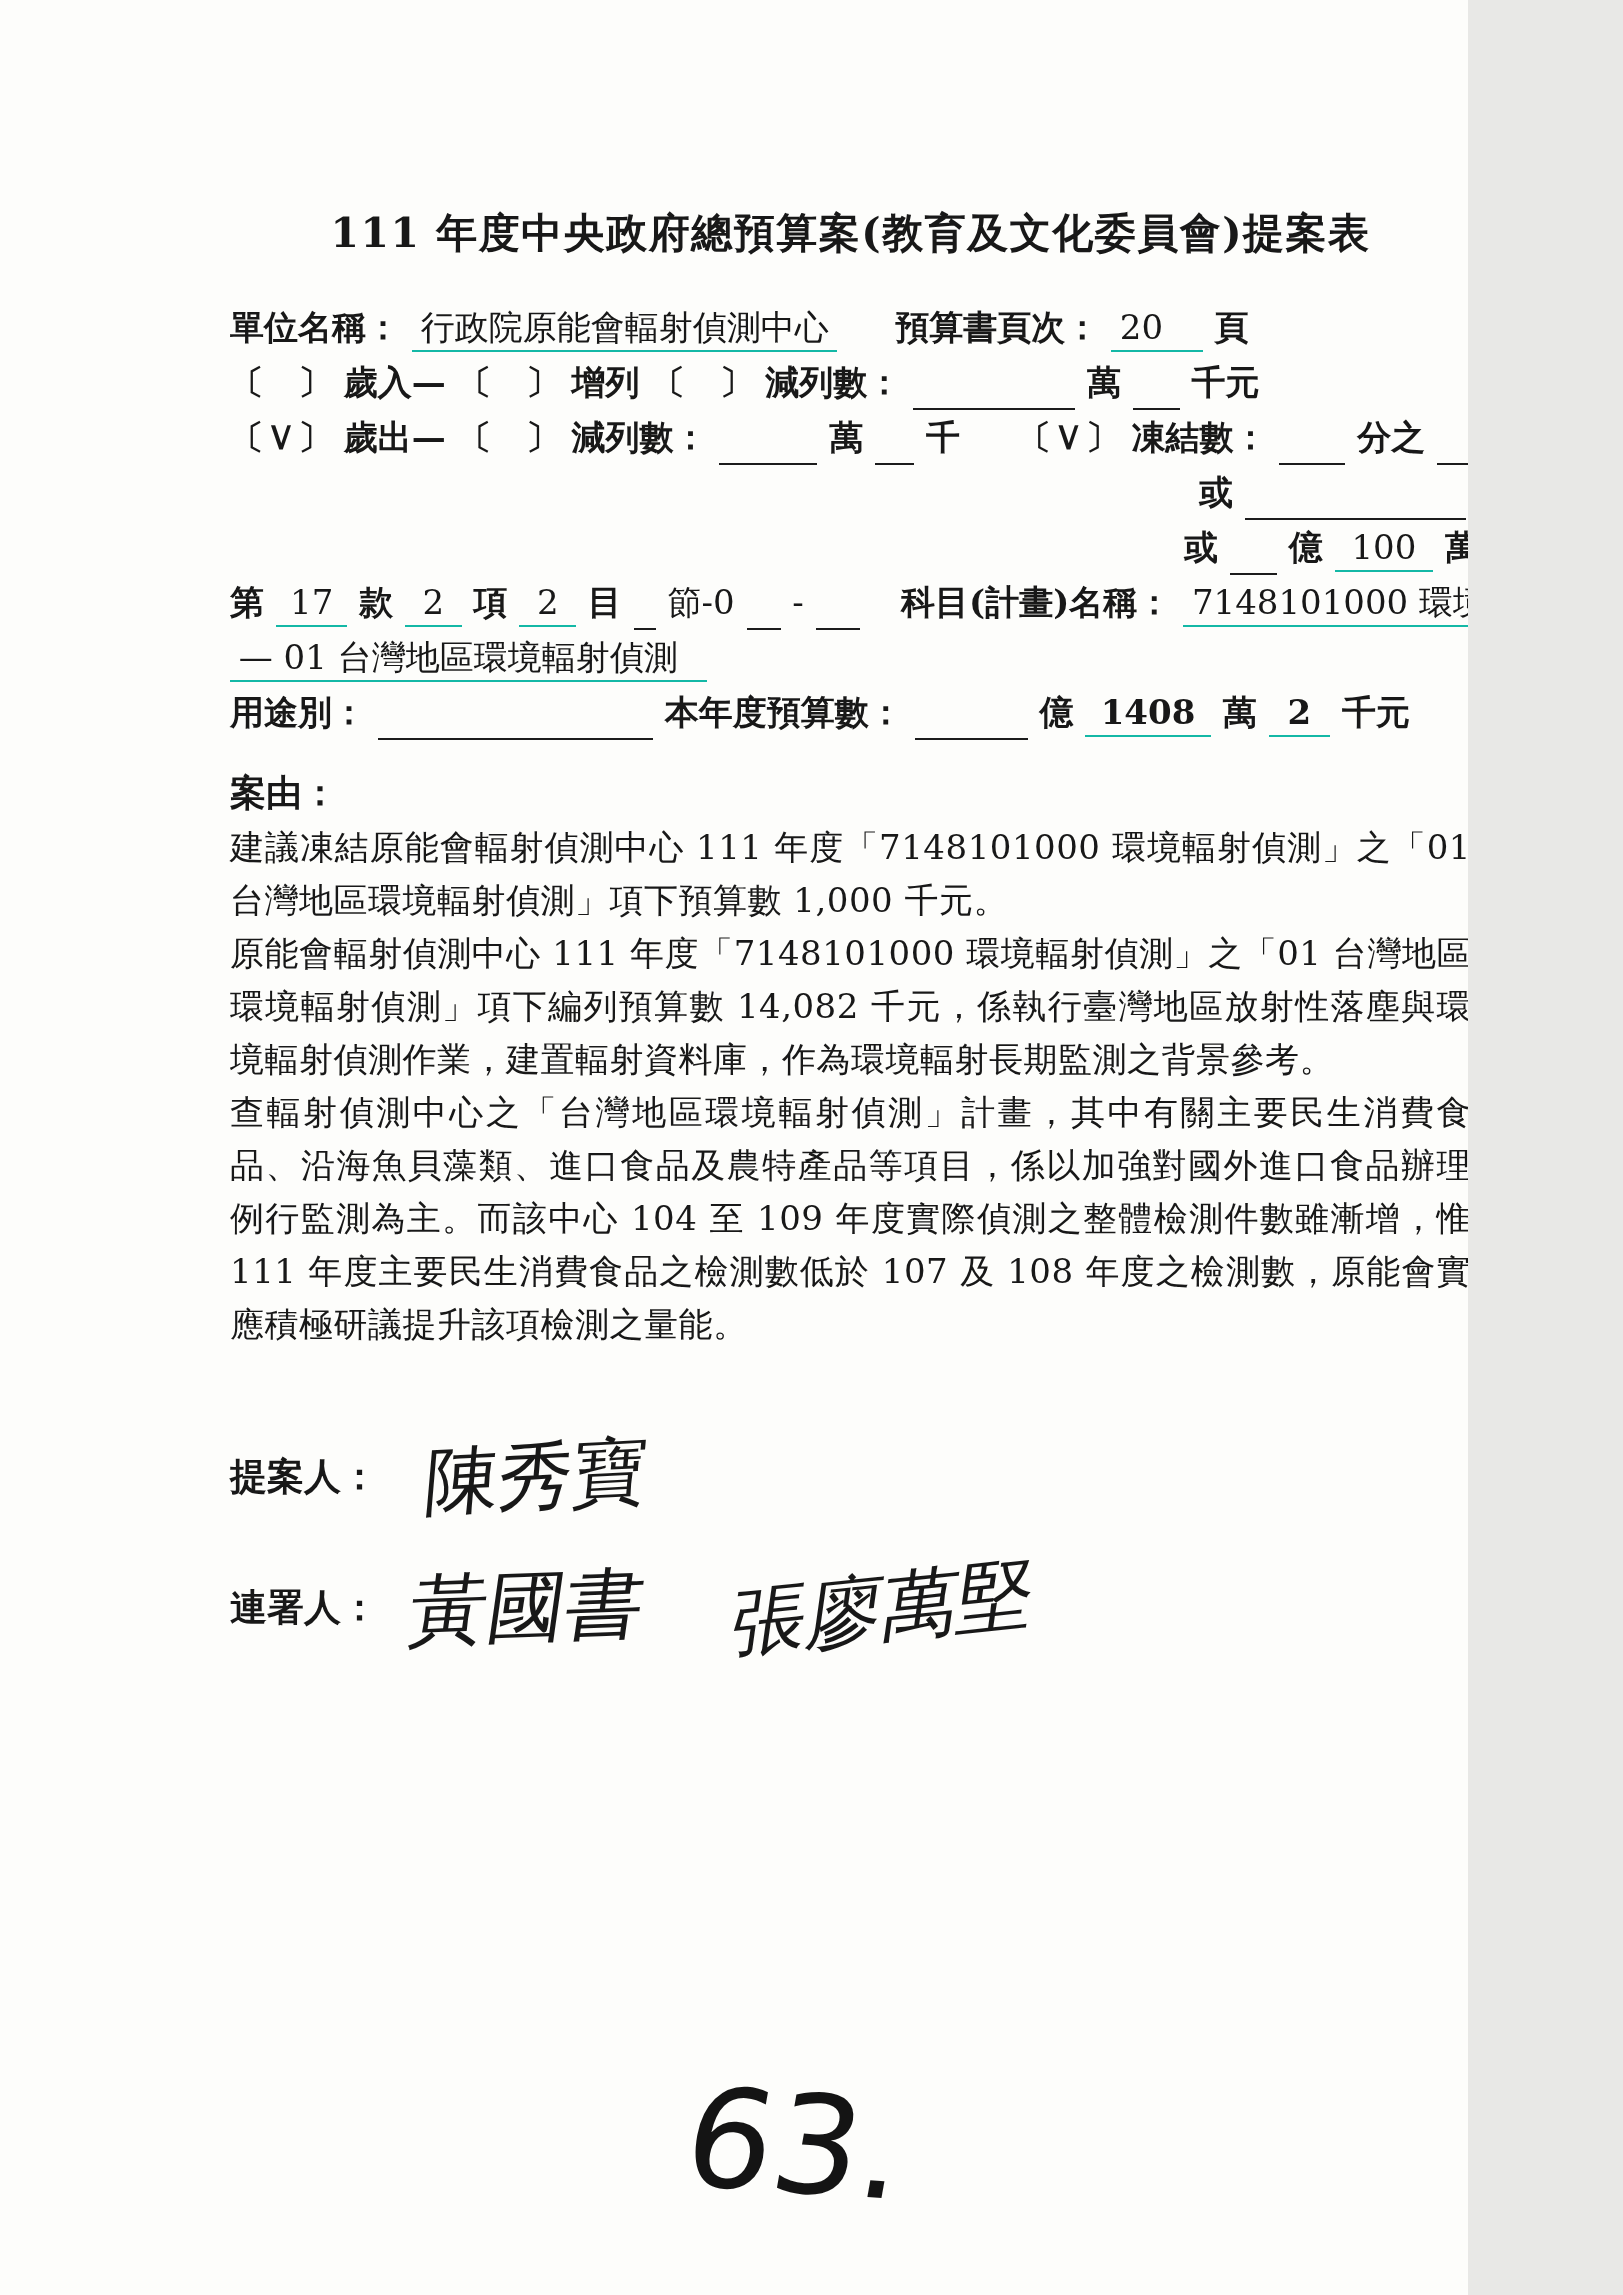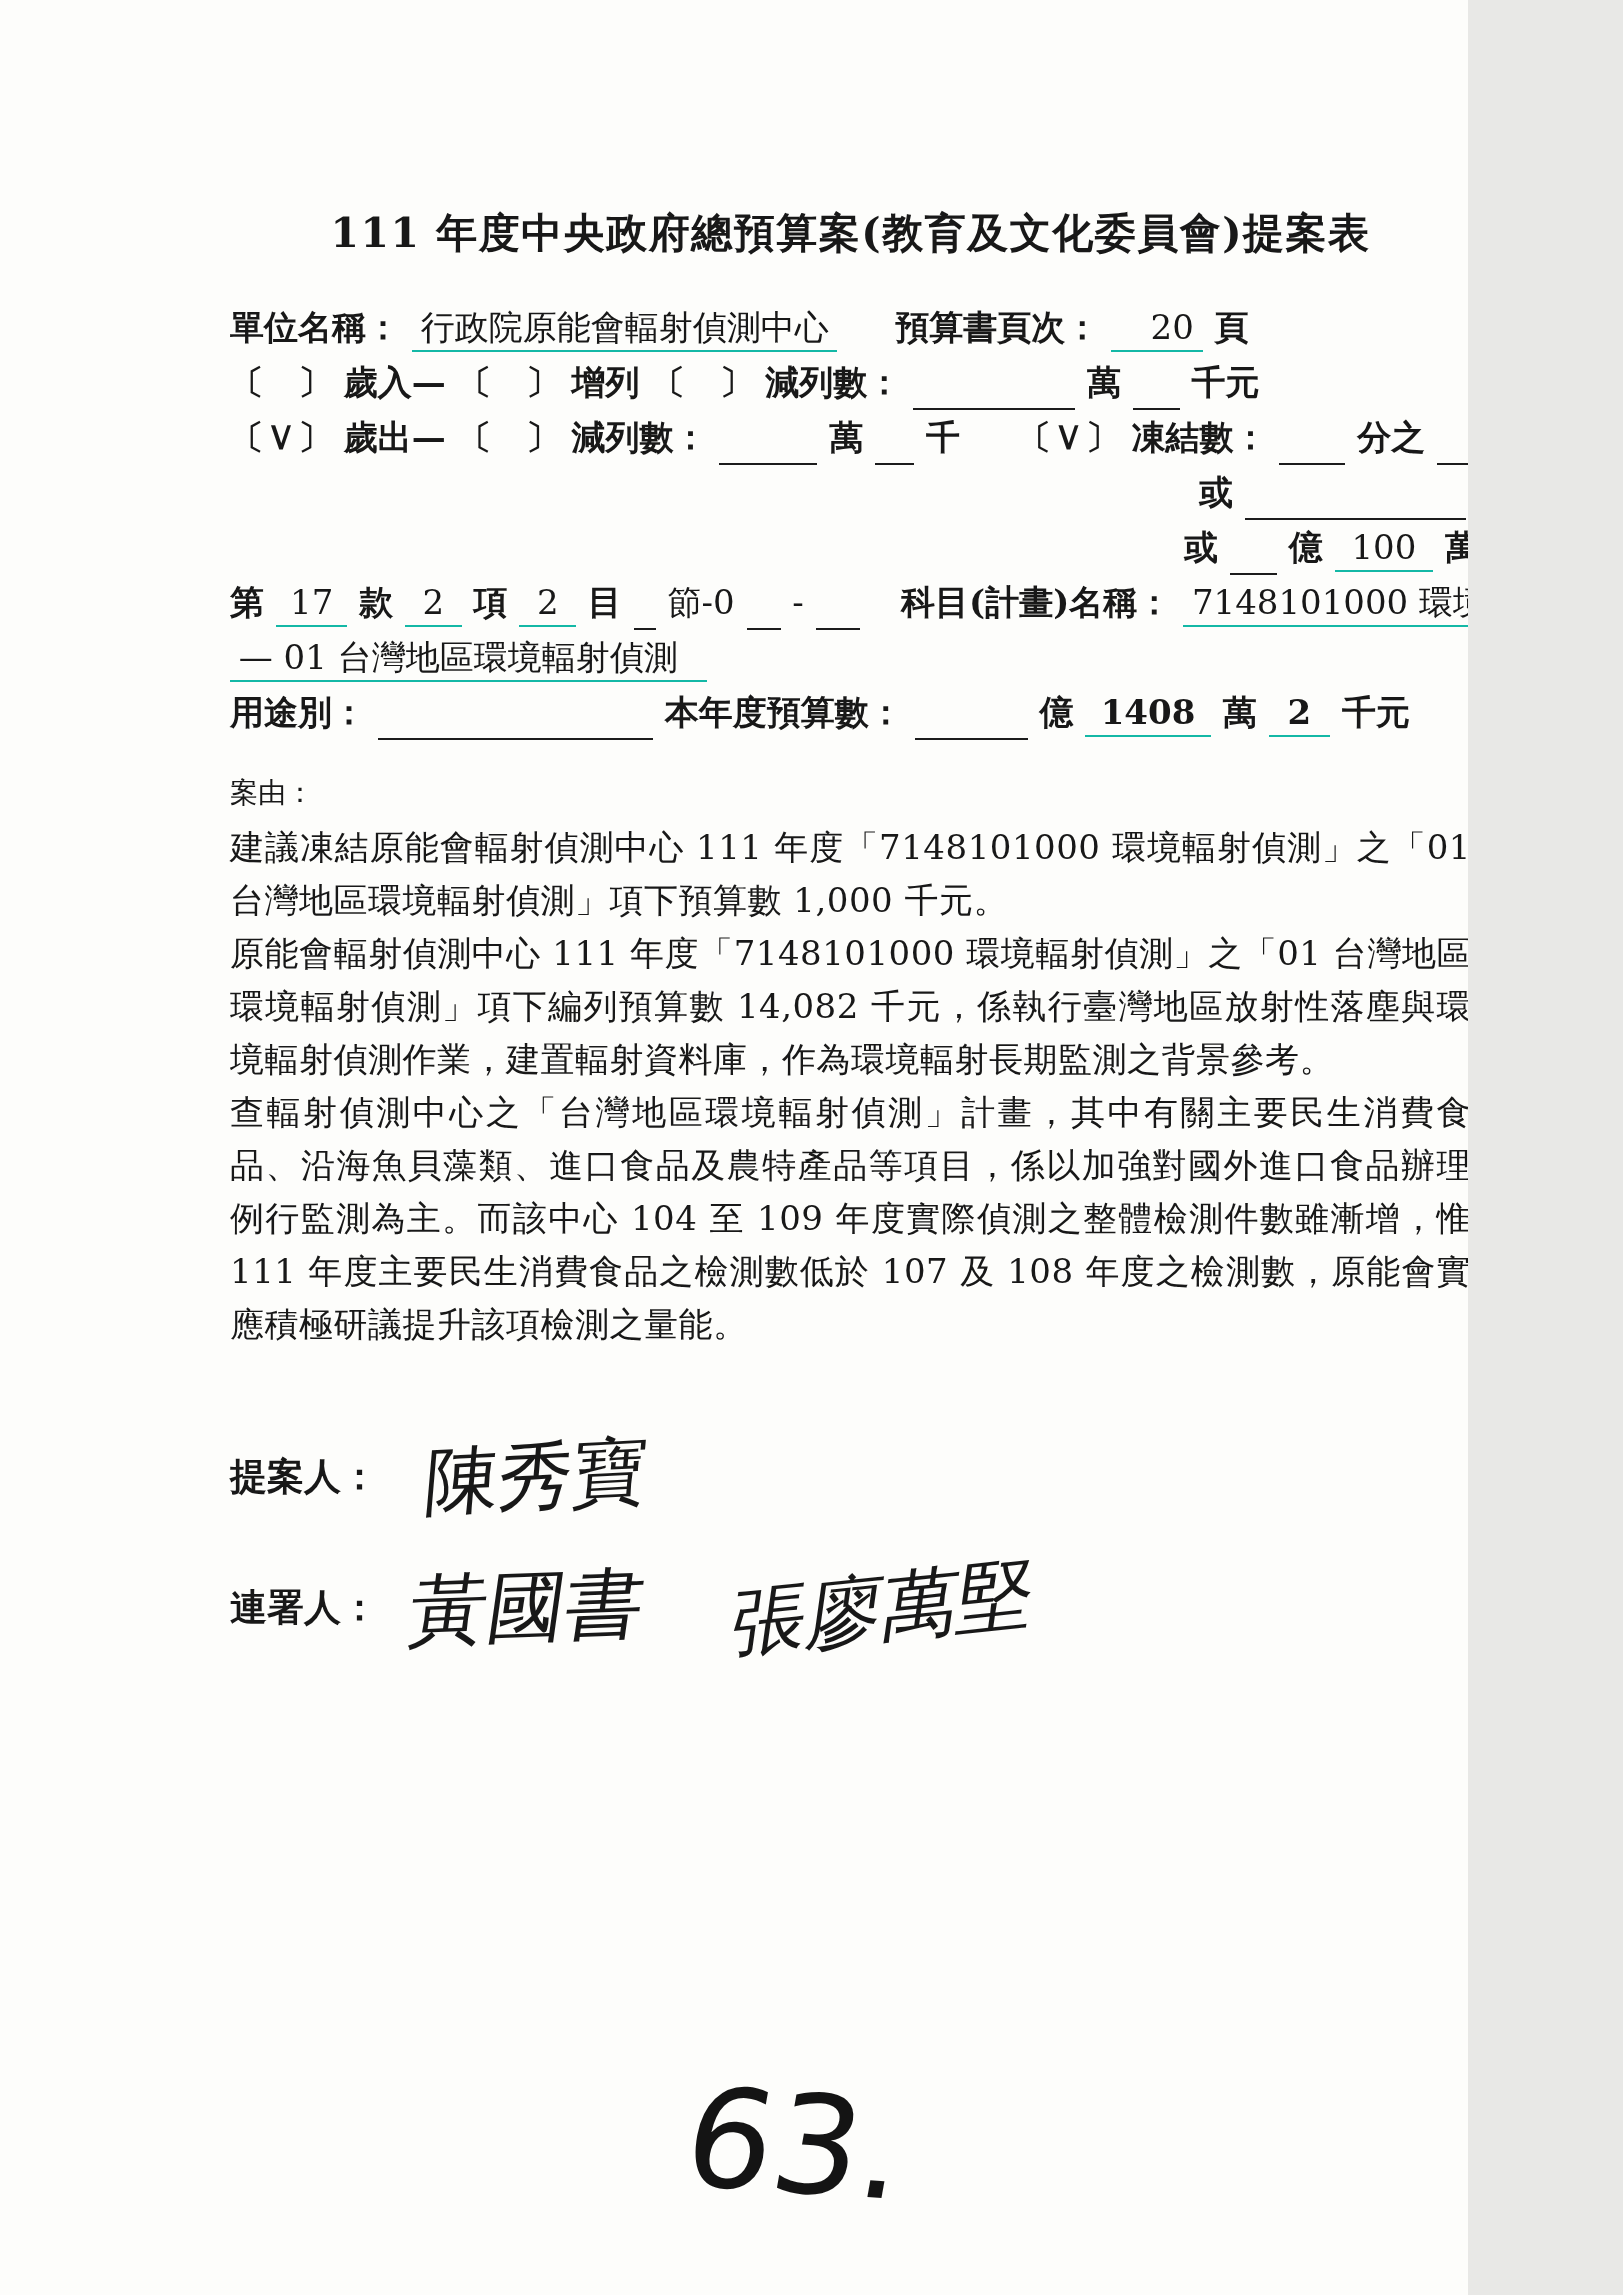--- a/index.html
+++ b/index.html
@@ -27,21 +27,21 @@
   }
   .blank{
     display:inline-block;border-bottom:2px solid #1c1c1c;
     height:42px;vertical-align:bottom;
   }
   .indent-far{padding-left:969px;}
   .indent-far2{padding-left:954px;}
   .gap-m{display:inline-block;width:34px;}
   .gap-s{display:inline-block;width:17.7px;}
   .section-heading{
-    font-size:28px;font-weight:normal;line-height:57px;margin-top:23.5px;
+    font-size:36px;font-weight:bold;line-height:57px;margin-top:23.5px;
   }
   .body-text{
     font-size:34px;line-height:53px;text-align:justify;
     letter-spacing:0.5px;
   }
   .sig-block{margin-top:93px;}
   .sig-row{font-size:37px;font-weight:bold;line-height:59px;margin-top:69px;white-space:nowrap;}
   .sig-label{vertical-align:middle;}
   .signature{
     display:inline-block;font-weight:normal;
@@ -70,21 +70,21 @@
 <div class="page">
   <div class="content">
 
     <div class="title">111 年度中央政府總預算案(教育及文化委員會)提案表</div>
 
     <div class="form-line">
       <span class="seg">單位名稱：</span>
       <span class="val">行政院原能會輻射偵測中心</span>
       <span class="gap-m"></span>
       <span class="seg">預算書頁次：</span>
-      <span class="val" style="min-width:74px;text-align:right;">20</span>
+      <span class="val" style="min-width:74px;text-align:left;">20</span>
       <span class="seg">頁</span>
     </div>
 
     <div class="form-line">
       <span class="seg">〔　〕</span>
       <span class="seg">歲入—</span>
       <span class="seg">〔　〕</span>
       <span class="seg">增列</span>
       <span class="seg">〔　〕</span>
       <span class="seg">減列數：</span>

